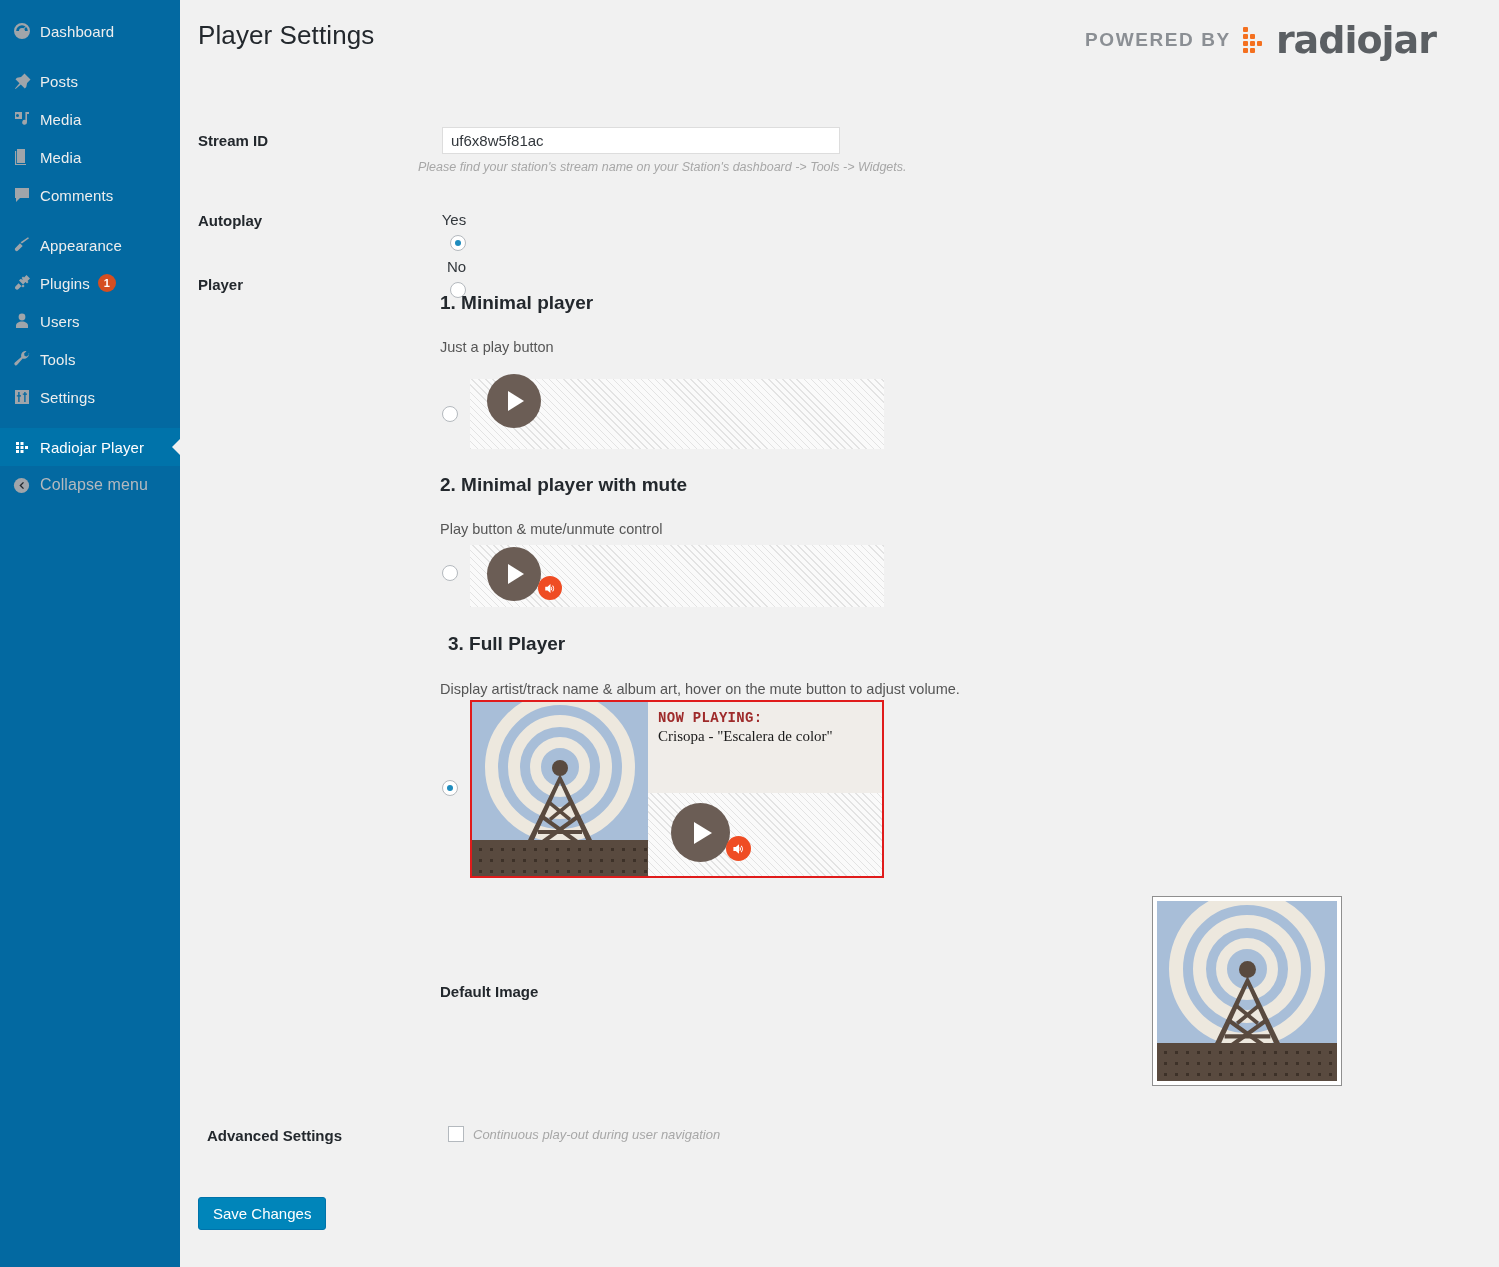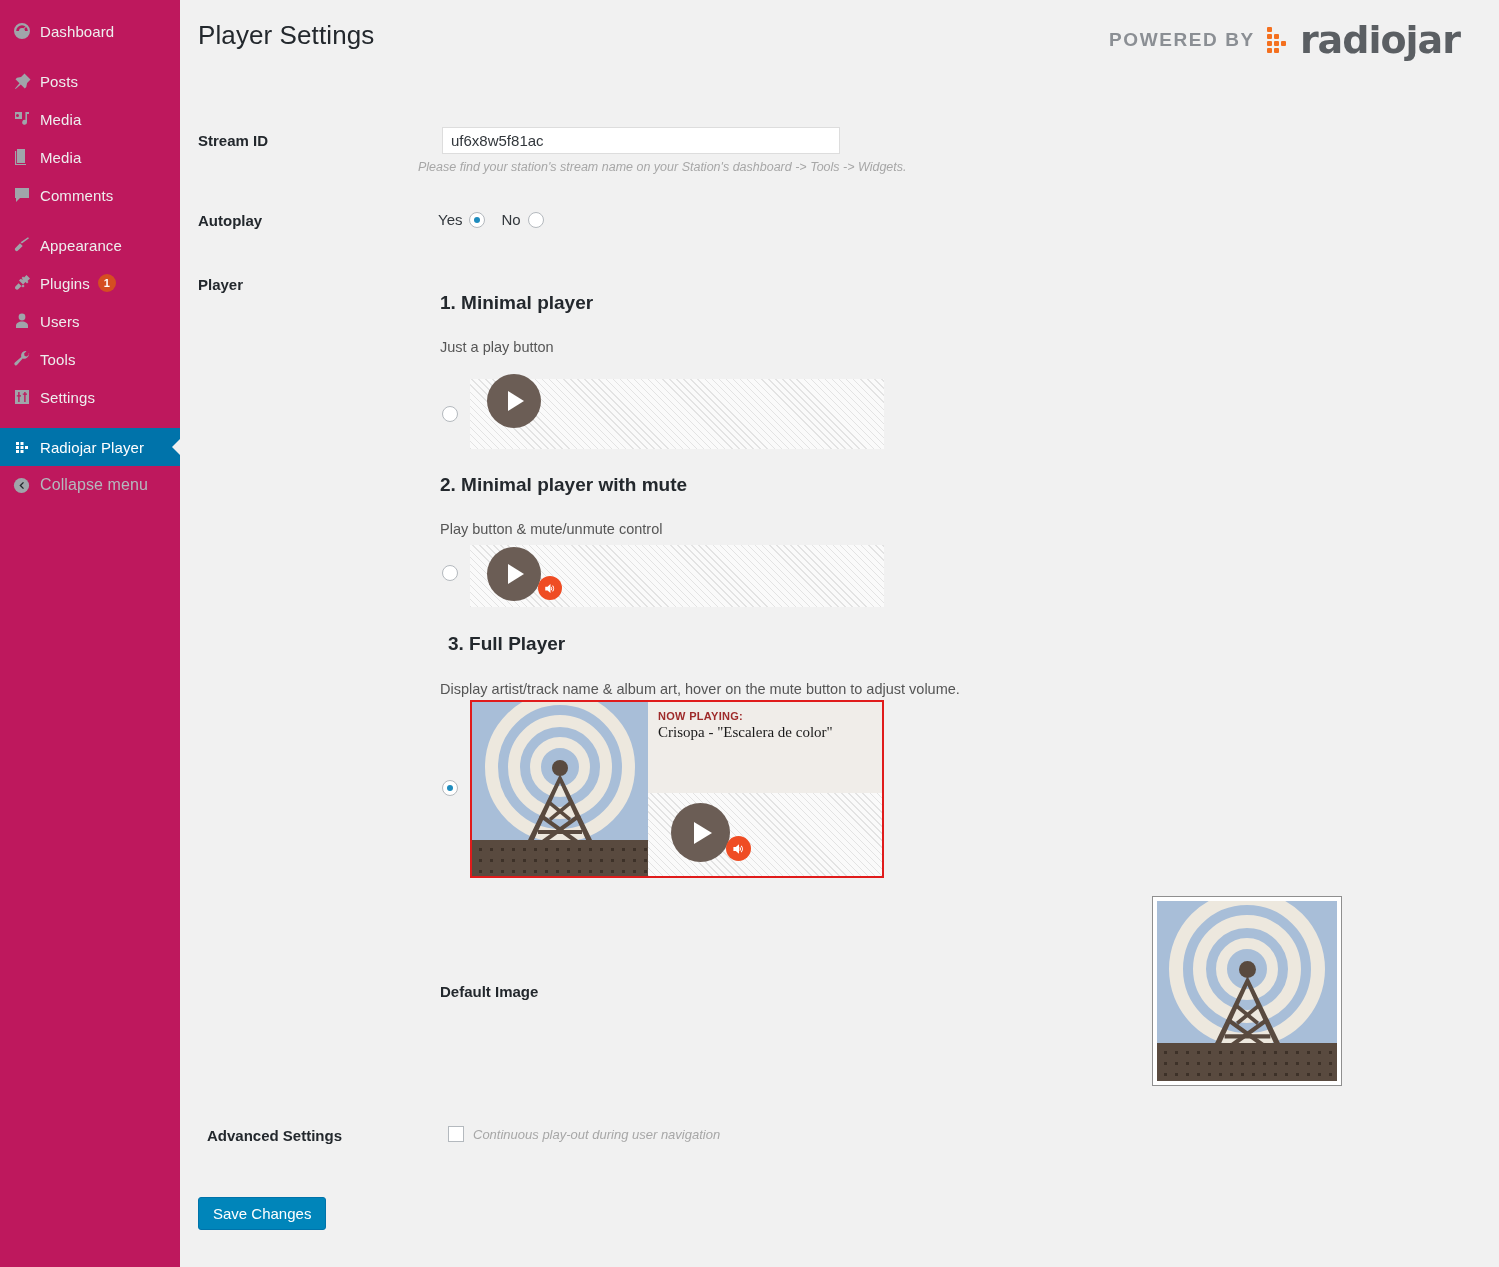--- a/index.html
+++ b/index.html
@@ -11,21 +11,21 @@
     font-family:"Liberation Sans", sans-serif;
     color:#444;
     overflow:hidden;
     position:relative;
   }
 
   
   #adminmenu {
     position:absolute; left:0; top:0;
     width:180px; height:1267px;
-    background:#be185d;
+    background:#0369a1;
     z-index:5;
   }
   .menu-item {
     position:relative;
     display:flex; align-items:center;
     height:38px;
     padding-left:12px;
     color:#b4b9be;
     font-size:15px;
     cursor:pointer;
@@ -67,21 +67,21 @@
     position:absolute; left:180px; top:0;
     width:1319px; height:993px;
     background:#f1f1f1;
   }
   #page-title {
     position:absolute; left:18px; top:20px;
     font-size:26px; font-weight:400; color:#23282d;
     letter-spacing:.1px;
   }
   #brand {
-    position:absolute; right:39px; top:18px;
+    position:absolute; right:63px; top:18px;
     display:flex; align-items:center; gap:12px;
   }
   #brand .pb {
     font-size:19px; letter-spacing:1.6px; color:#8b8f94; font-weight:bold;
   }
   #brand .rj-dots {
     display:grid;
     grid-template-columns:repeat(3, 5px);
     grid-template-rows:repeat(4, 5px);
     gap:2px;
@@ -202,22 +202,22 @@
     position:absolute;
     border:2px solid #e01b1b;
     background:#f0ede9;
     display:flex;
   }
   #fp-right { position:relative; flex:1; background:#f0ede9; }
   #fp-nowplaying {
     position:absolute; left:10px; top:8px;
   }
   .np-label {
-    font-family:Liberation Sans, sans-serif;
-    font-size:11px; color:#9e2a2a; font-weight:bold; letter-spacing:.3px;
+    font-family:Liberation Mono, monospace;
+    font-size:14px; color:#9e2a2a; font-weight:bold; letter-spacing:.3px;
   }
   .np-track {
     font-family:"Liberation Serif", serif;
     font-size:15px; color:#1a1a1a; margin-top:2px;
   }
 
   
   #thumb-preview {
     position:absolute;
     border:1px solid #8f8f8f;
@@ -386,21 +386,21 @@
 
   <div class="row" style="left:18px; top:132px;">
     <span class="row-label">Stream ID</span>
   </div>
   <input class="txt-input" id="stream-id-input" style="position: absolute; left: 262px; top: 127px; width: 398px; height: 27px;" value="uf6x8w5f81ac">
   <div class="help-text" style="position:absolute; left:238px; top:160px;">Please find your station's stream name on your Station's dashboard -&gt; Tools -&gt; Widgets.</div>
 
   <div class="row" style="left:18px; top:212px;">
     <span class="row-label">Autoplay</span>
   </div>
-  <div style="position:absolute; left:258px; top:211px; display:flex; align-items:flex-end; gap:7px;">
+  <div style="position:absolute; left:258px; top:211px; display:flex; align-items:flex-end; gap:7px;flex-direction:column;">
     <span class="inline-opt">Yes</span>
     <span class="radio checked"></span>
     <span class="inline-opt" style="margin-left:9px;">No</span>
     <span class="radio"></span>
   </div>
 
   <div class="row" style="left:18px; top:276px;">
     <span class="row-label">Player</span>
   </div>
 

